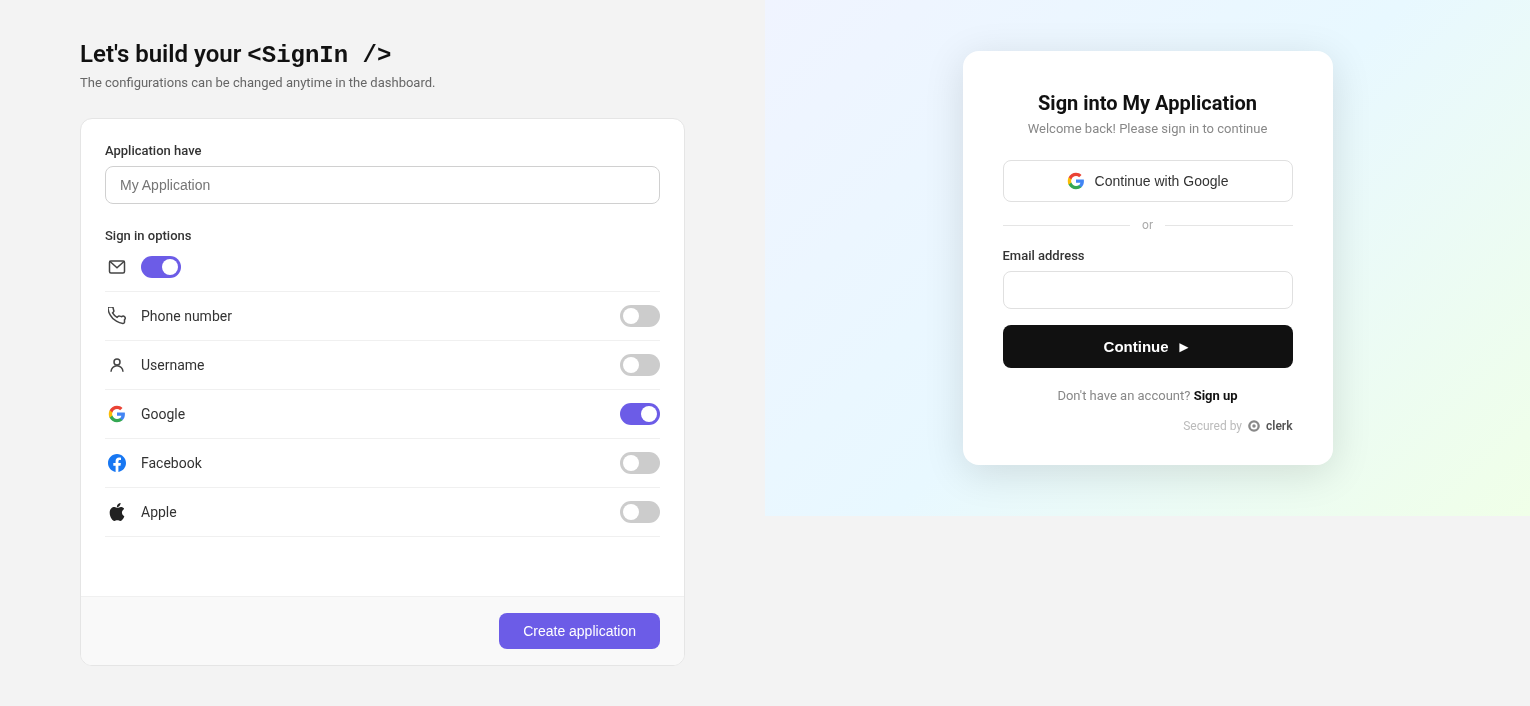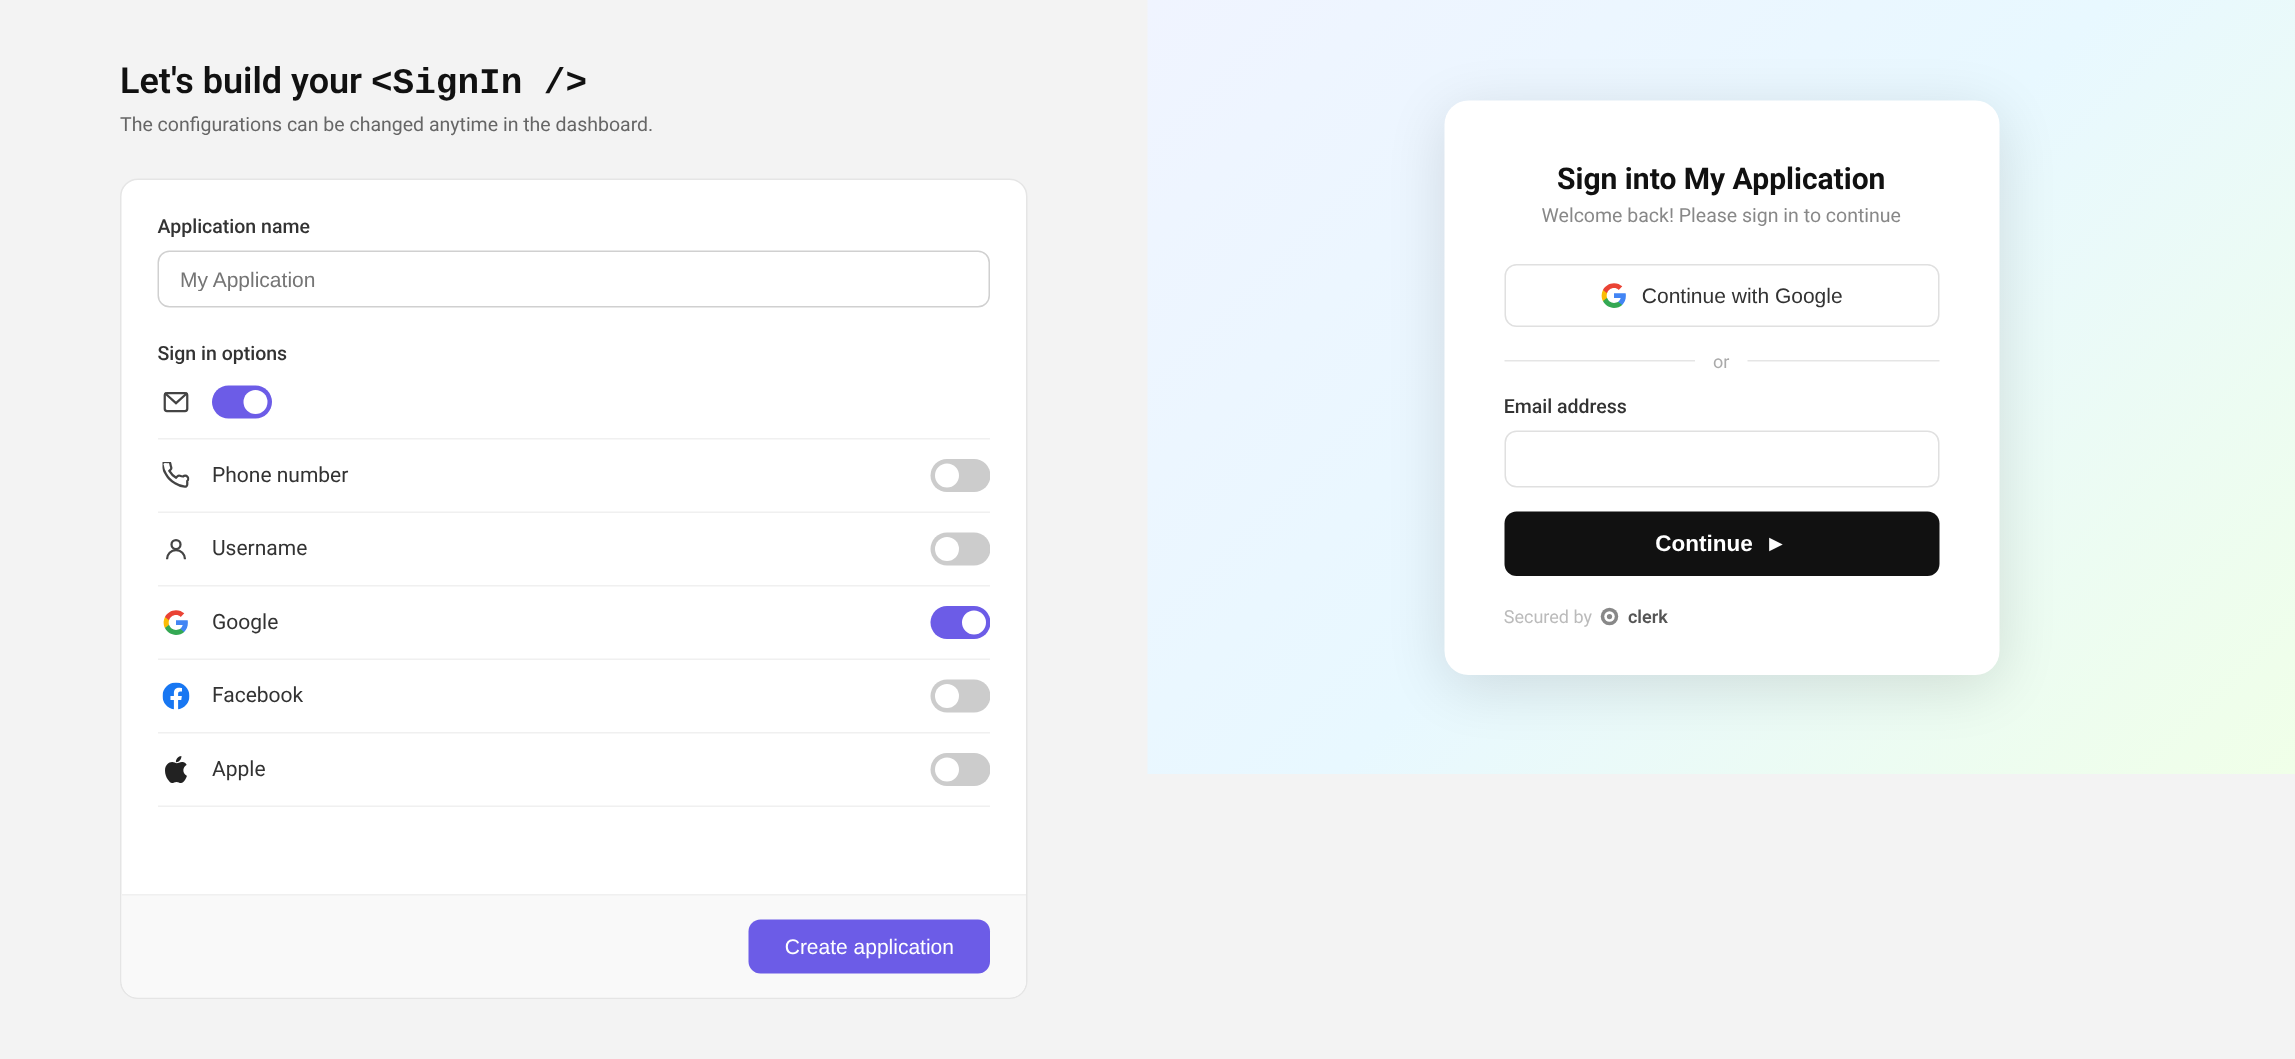--- a/index.html
+++ b/index.html
@@ -308,21 +308,21 @@
       text-decoration: none;
       cursor: pointer;
     }
 
     .secured-by {
       text-align: center;
       font-size: 12px;
       color: #bbb;
       display: flex;
       align-items: center;
-      justify-content: flex-start;
+      justify-content: flex-end;
       gap: 5px;
     }
 
     
     .google-g {
       width: 18px;
       height: 18px;
     }
 
     .options-wrapper {
@@ -337,21 +337,21 @@
 <div class="left-panel">
   <div class="page-header">
     <div class="page-title">
       <span>Let's build your </span><code>&lt;SignIn /&gt;</code>
     </div>
     <div class="page-subtitle">The configurations can be changed anytime in the dashboard.</div>
   </div>
 
   <div class="config-card">
     <div class="card-body">
-      <div class="field-label">Application name</div>
+      <div class="field-label">Application have</div>
       <input class="app-name-input" type="text" placeholder="My Application" style="">
 
       <div class="sign-in-options-label">Sign in options</div>
 
       <div class="options-wrapper">
         <div class="options-list">
 
           <div class="option-item">
             <div class="option-icon">
               <svg width="18" height="18" viewBox="0 0 24 24" fill="none" stroke="#444" stroke-width="2">
@@ -472,20 +472,25 @@
     </div>
 
     <div class="email-label">Email address</div>
     <input class="email-input" type="email" style="">
 
     <button class="continue-btn">
       <span>Continue</span>
       <span>►</span>
     </button>
 
+    <div class="sign-up-text">
+      <span>Don't have an account?</span>
+      <span> </span>
+      <a class="sign-up-link">Sign up</a>
+    </div>
 
     <div class="secured-by">
       <span>Secured by</span>
       <svg width="14" height="14" viewBox="0 0 24 24" fill="#888">
         <circle cx="12" cy="12" r="10"></circle>
         <path d="M12 6a6 6 0 100 12A6 6 0 0012 6z" fill="#fff"></path>
         <circle cx="12" cy="12" r="3" fill="#888"></circle>
       </svg>
       <span style="font-weight:600; color:#555;">clerk</span>
     </div>

